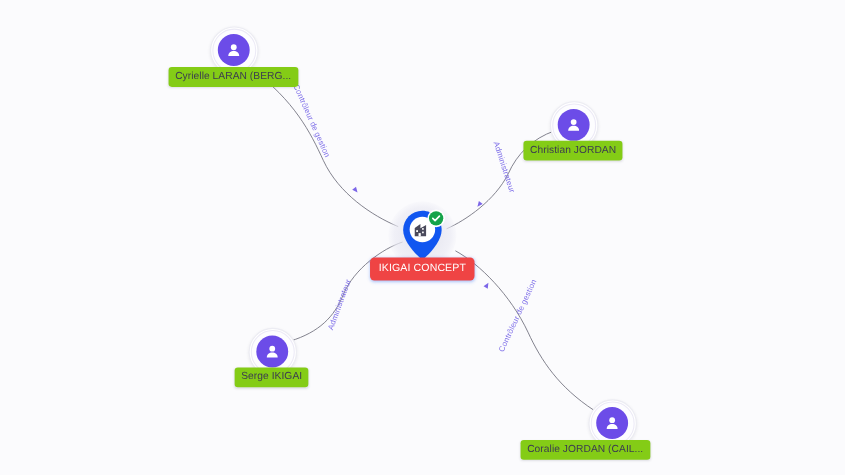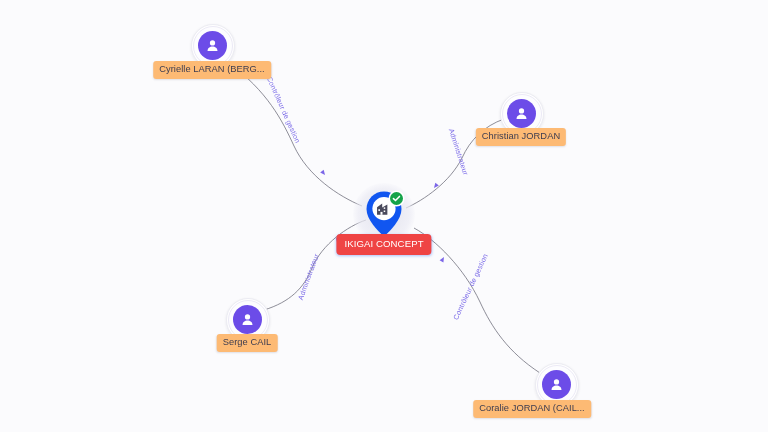--- a/index.html
+++ b/index.html
@@ -79,21 +79,21 @@
     display: flex;
     align-items: center;
     justify-content: center;
   }
   .person-disc svg { display: block; }
 
   
   .node-label {
     position: absolute;
     transform: translate(-50%, 0);
-    background: #fdba74;
+    background: #84cc16;
     color: #3c3c50;
     font-size: 9.3px;
     line-height: 1;
     padding: 4px 6px 5px 6px;
     border-radius: 3px;
     white-space: nowrap;
     box-shadow: 0 1px 2px rgba(40,40,70,0.13);
     letter-spacing: 0.05px;
   }
 
@@ -196,21 +196,21 @@
       <div class="person-node" style="left: 247px; top: 319px;">
         <div class="person-halo"></div>
         <div class="person-halo h2"></div>
         <div class="person-disc">
           <svg width="15" height="15" viewBox="0 0 20 20" fill="#ffffff">
             <circle cx="10" cy="6.6" r="3.5"></circle>
             <path d="M3.4 17.2 C3.4 13.3 6.4 11.2 10 11.2 C13.6 11.2 16.6 13.3 16.6 17.2 Z"></path>
           </svg>
         </div>
       </div>
-      <div class="node-label" style="left: 247px; top: 334px;">Serge CAIL</div>
+      <div class="node-label" style="left: 247px; top: 334px;">Serge IKIGAI</div>
       <div class="person-node" style="left: 556px; top: 384px;">
         <div class="person-halo"></div>
         <div class="person-halo h2"></div>
         <div class="person-disc">
           <svg width="15" height="15" viewBox="0 0 20 20" fill="#ffffff">
             <circle cx="10" cy="6.6" r="3.5"></circle>
             <path d="M3.4 17.2 C3.4 13.3 6.4 11.2 10 11.2 C13.6 11.2 16.6 13.3 16.6 17.2 Z"></path>
           </svg>
         </div>
       </div>

